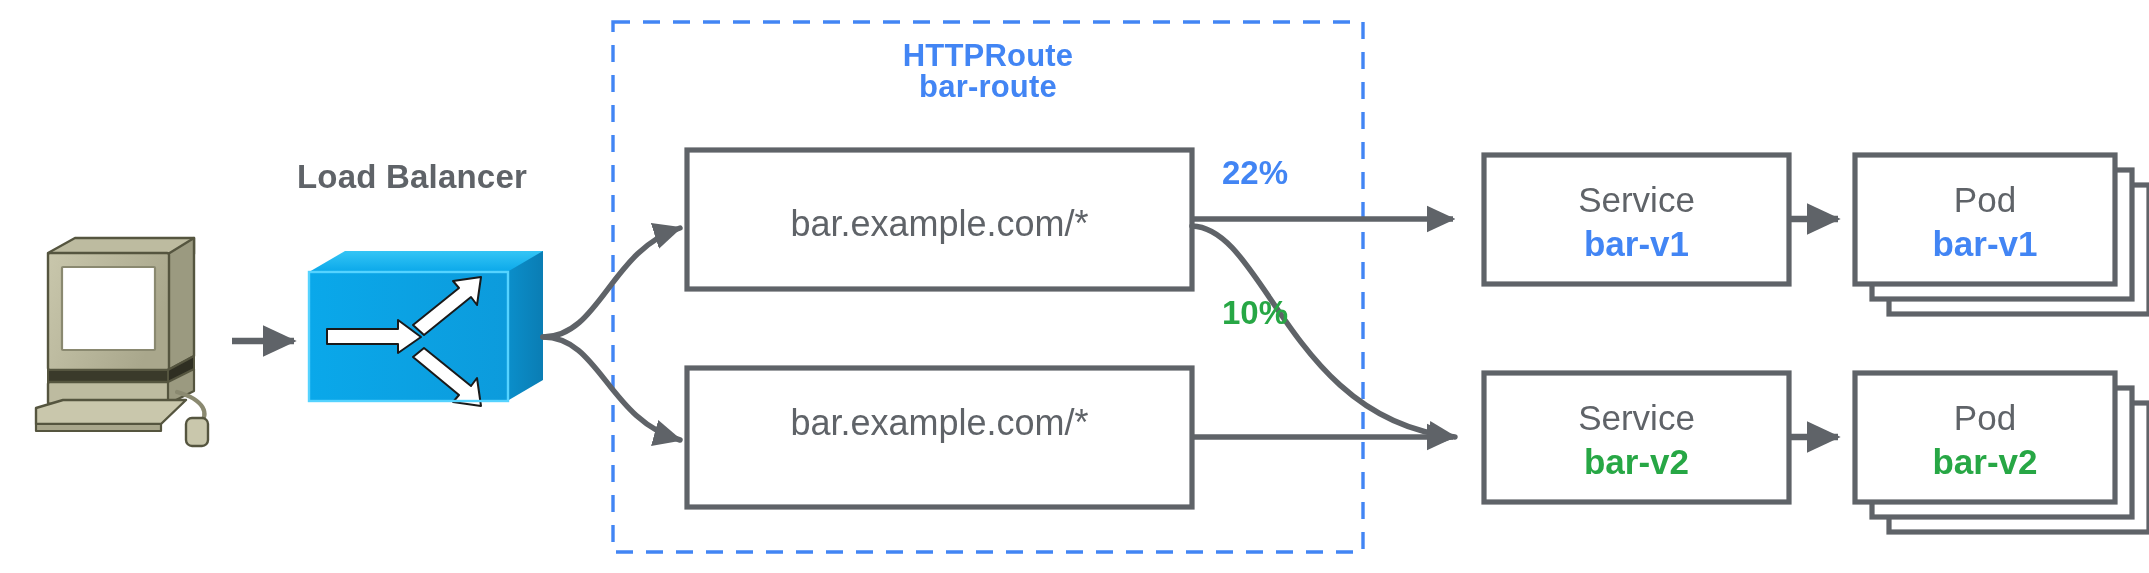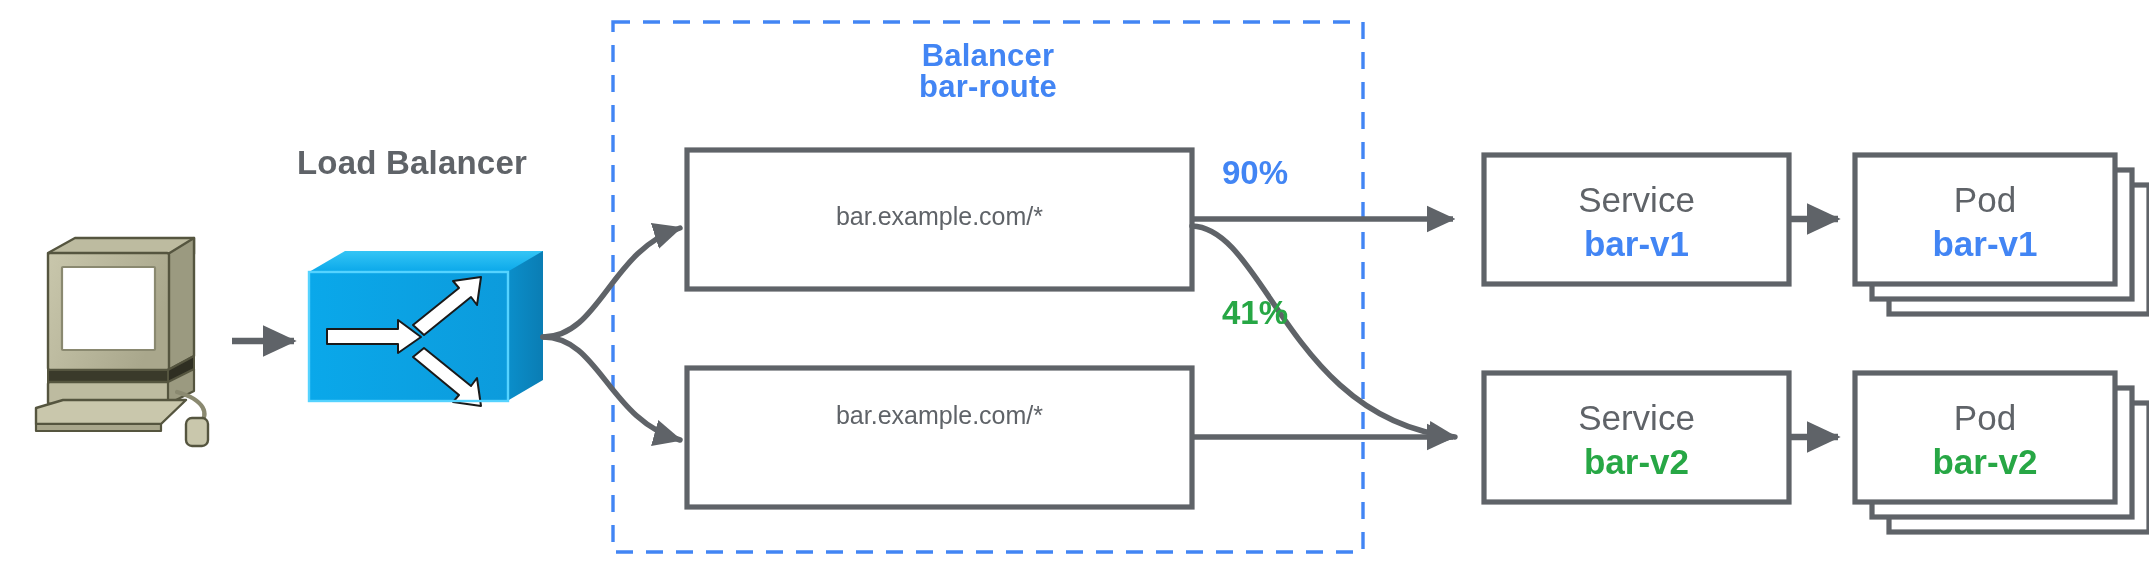--- a/index.html
+++ b/index.html
@@ -47,21 +47,21 @@
   }
   .lbl-lb {
     font-size: 33px;
     letter-spacing: 0.2px;
   }
   .lbl-route-title {
     font-size: 31px;
     letter-spacing: 0.2px;
   }
   .lbl-boxtext {
-    font-size: 25px;
+    font-size: 36px;
     font-weight: normal;
   }
   .lbl-pct {
     font-size: 33px;
   }
   .lbl-node {
     font-size: 35px;
   }
 </style>
 </head>
@@ -161,31 +161,31 @@
       <rect x="1855" y="155" width="260" height="129" fill="#ffffff" stroke="#5f6368" stroke-width="5.2"></rect>
     </g>
 
     <g>
       <rect x="1889" y="403" width="260" height="129" fill="#ffffff" stroke="#5f6368" stroke-width="5.2"></rect>
       <rect x="1872" y="388" width="260" height="129" fill="#ffffff" stroke="#5f6368" stroke-width="5.2"></rect>
       <rect x="1855" y="373" width="260" height="129" fill="#ffffff" stroke="#5f6368" stroke-width="5.2"></rect>
     </g>
   </svg>
 
-  <div class="txt lbl-lb gray-bold" style="left:262px; top:142px; width:300px;">Load Balancer</div>
+  <div class="txt lbl-lb gray-bold" style="left:262px; top:156px; width:300px;">Load Balancer</div>
 
-  <div class="txt lbl-route-title blue-bold" style="left:613px; top:37px; width:750px;">Balancer</div>
+  <div class="txt lbl-route-title blue-bold" style="left:613px; top:37px; width:750px;">HTTPRoute</div>
   <div class="txt lbl-route-title blue-bold" style="left:613px; top:68px; width:750px;">bar-route</div>
 
   <div class="txt lbl-boxtext gray-reg" style="left:687px; top:201px; width:505px;">bar.example.com/*</div>
 
   <div class="txt lbl-boxtext gray-reg" style="left:687px; top:400px; width:505px;">bar.example.com/*</div>
 
-  <div class="txt lbl-pct blue-bold" style="left:1200px; top:152px; width:110px;">90%</div>
-  <div class="txt lbl-pct green-bold" style="left:1200px; top:292px; width:110px;">41%</div>
+  <div class="txt lbl-pct blue-bold" style="left:1200px; top:152px; width:110px;">22%</div>
+  <div class="txt lbl-pct green-bold" style="left:1200px; top:292px; width:110px;">10%</div>
 
   <div class="txt lbl-node gray-reg" style="left:1484px; top:178px; width:305px;">Service</div>
   <div class="txt lbl-node blue-bold" style="left:1484px; top:222px; width:305px;">bar-v1</div>
 
   <div class="txt lbl-node gray-reg" style="left:1484px; top:396px; width:305px;">Service</div>
   <div class="txt lbl-node green-bold" style="left:1484px; top:440px; width:305px;">bar-v2</div>
 
   <div class="txt lbl-node gray-reg" style="left:1855px; top:178px; width:260px;">Pod</div>
   <div class="txt lbl-node blue-bold" style="left:1855px; top:222px; width:260px;">bar-v1</div>
 

